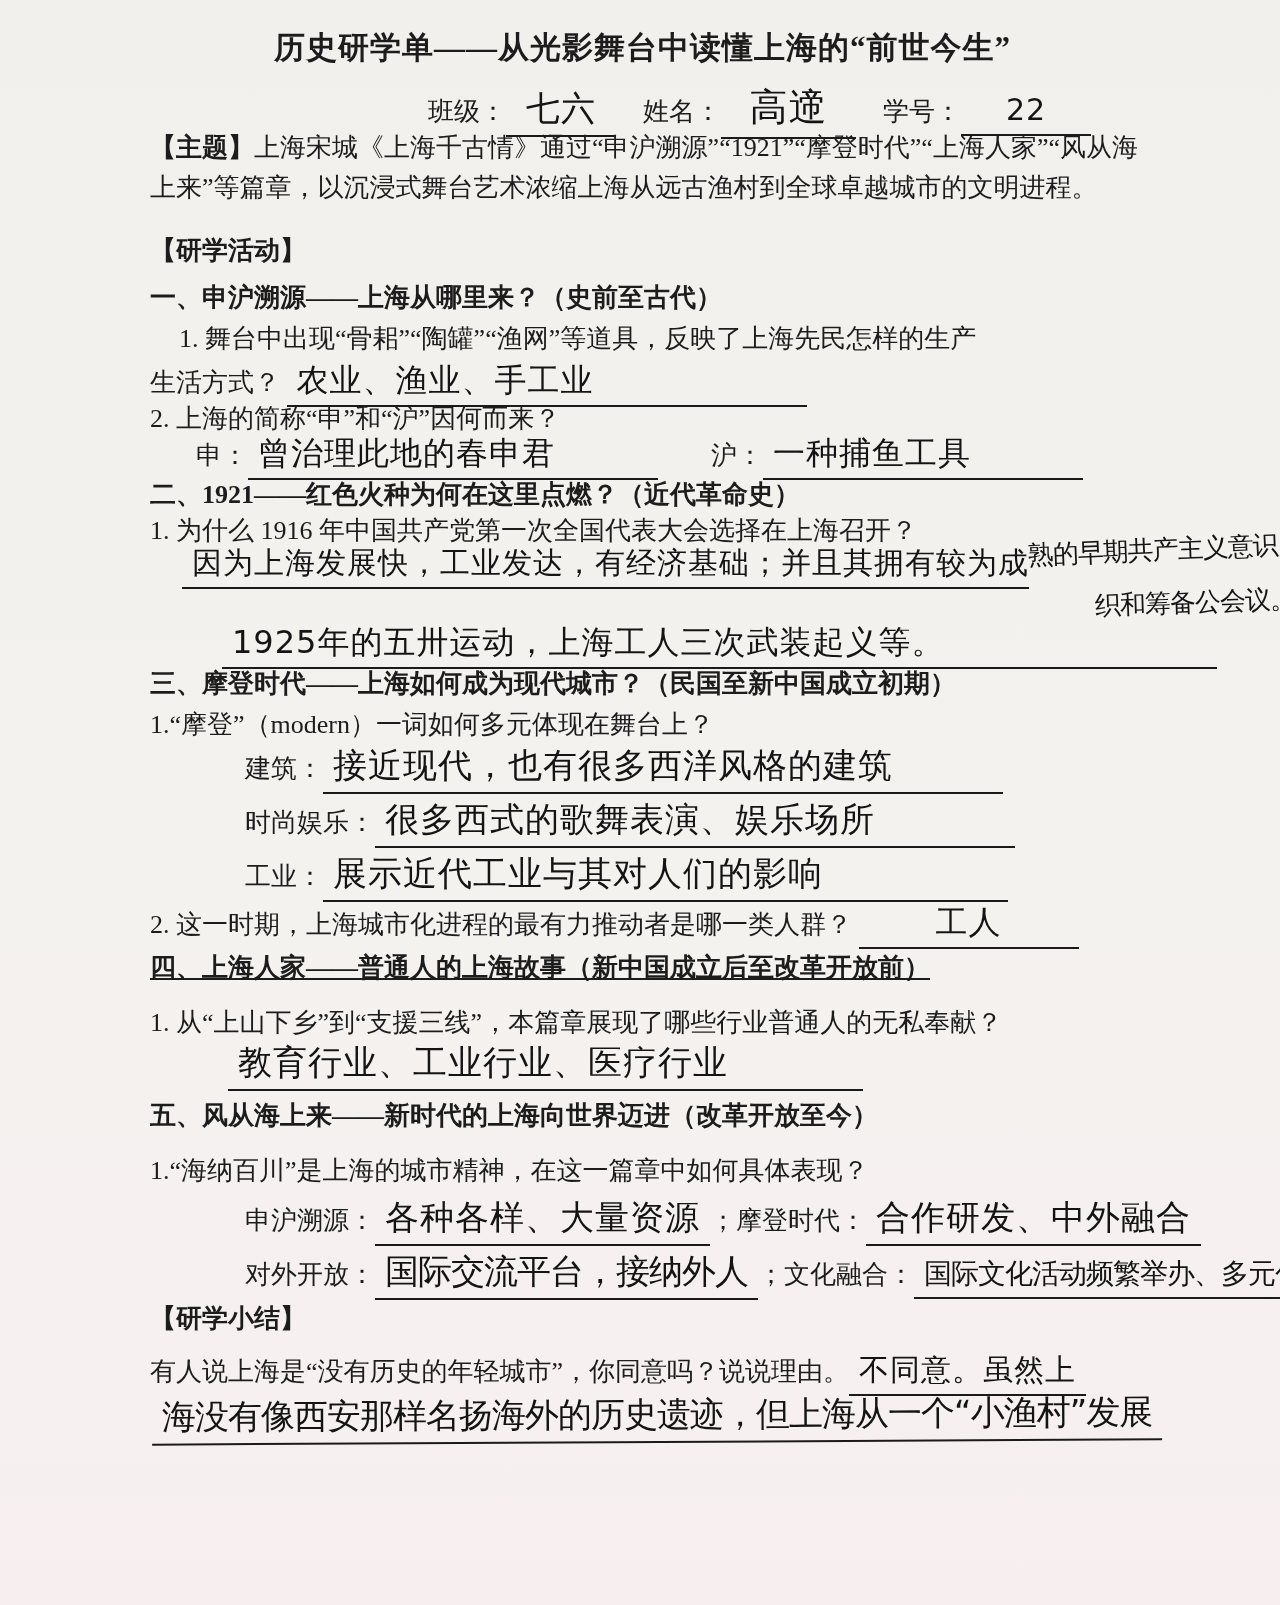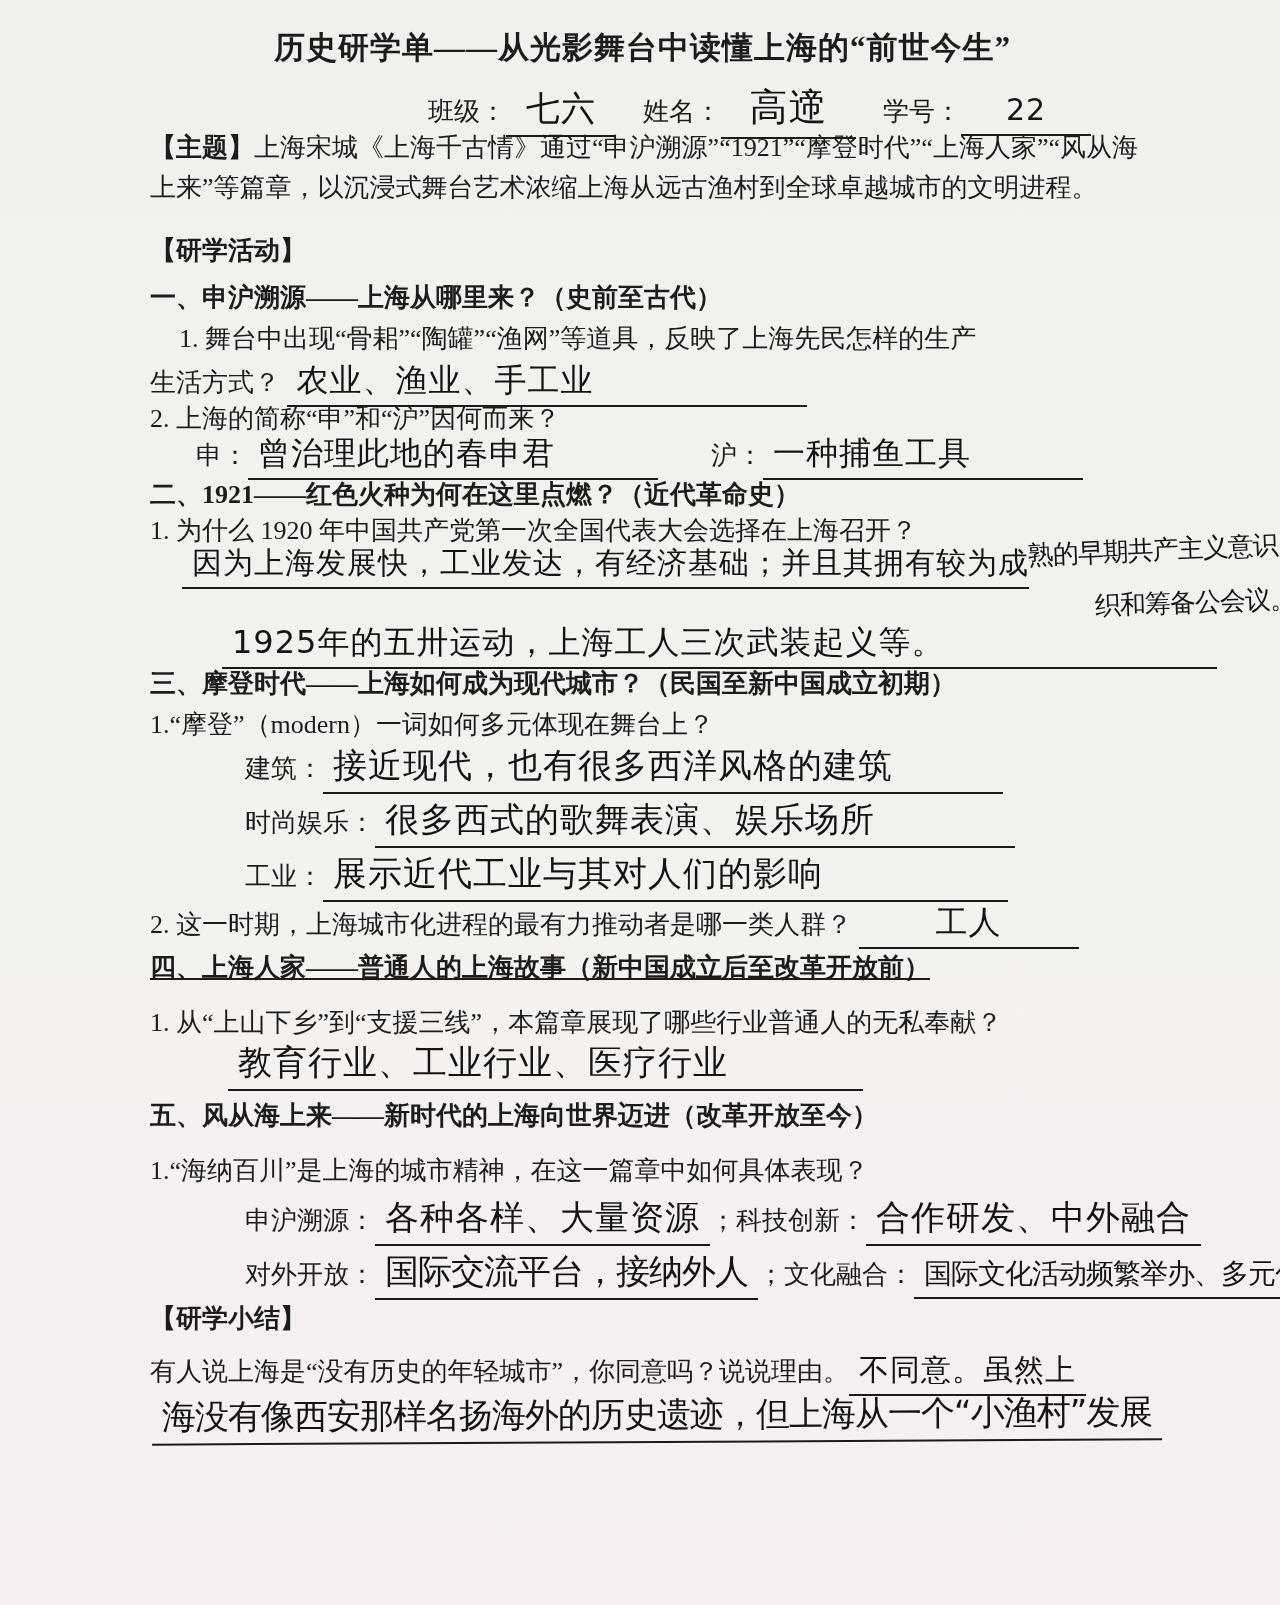--- a/index.html
+++ b/index.html
@@ -48,21 +48,21 @@
     <span class="u hw hw32" style="min-width:500px;">农业、渔业、手工业</span>
   </div>
   <div class="line" style="left:150px;top:400px;">2. 上海的简称“申”和“沪”因何而来？</div>
   <div class="line" style="left:196px;top:430px;">
     <span>申：</span><span class="u hw hw32" style="min-width:390px;">曾治理此地的春申君</span>
     <span style="display:inline-block;width:40px;"></span>
     <span>沪：</span><span class="u hw hw32" style="min-width:300px;">一种捕鱼工具</span>
   </div>
 
   <div class="line b" style="left:150px;top:476px;">二、1921——红色火种为何在这里点燃？（近代革命史）</div>
-  <div class="line" style="left:150px;top:512px;">1. 为什么 1920 年中国共产党第一次全国代表大会选择在上海召开？</div>
+  <div class="line" style="left:150px;top:512px;">1. 为什么 1916 年中国共产党第一次全国代表大会选择在上海召开？</div>
   <div class="line" style="left:182px;top:541px;">
     <span class="u hw hw30" style="padding-right:0;">因为上海发展快，工业发达，有经济基础；并且其拥有较为成</span><span class="hw hw26 tilt">熟的早期共产主义意识，便于组</span>
   </div>
   <div class="line hw hw26" style="left:1095px;top:584px;transform:rotate(-2deg);">织和筹备公会议。</div>
   <div class="line" style="left:222px;top:619px;">
     <span class="u hw hw32" style="min-width:975px;">1925年的五卅运动，上海工人三次武装起义等。</span>
   </div>
 
   <div class="line b" style="left:150px;top:665px;">三、摩登时代——上海如何成为现代城市？（民国至新中国成立初期）</div>
   <div class="line" style="left:150px;top:706px;">1.“摩登”（modern）一词如何多元体现在舞台上？</div>
@@ -82,21 +82,21 @@
 
   <div class="line b" style="left:150px;top:949px;text-decoration:underline;">四、上海人家——普通人的上海故事（新中国成立后至改革开放前）</div>
   <div class="line" style="left:150px;top:1004px;">1. 从“上山下乡”到“支援三线”，本篇章展现了哪些行业普通人的无私奉献？</div>
   <div class="line b" style="left:150px;top:1097px;">五、风从海上来——新时代的上海向世界迈进（改革开放至今）</div>
 
   <div class="line" style="left:228px;top:1038px;">
     <span class="u hw hw34" style="min-width:615px;">教育行业、工业行业、医疗行业</span>
   </div>
   <div class="line" style="left:150px;top:1152px;">1.“海纳百川”是上海的城市精神，在这一篇章中如何具体表现？</div>
   <div class="line" style="left:245px;top:1193px;">
-    <span>申沪溯源：</span><span class="u hw hw34" style="min-width:300px;">各种各样、大量资源</span><span>；</span><span>科技创新：</span><span class="u hw hw34" style="min-width:255px;">合作研发、中外融合</span>
+    <span>申沪溯源：</span><span class="u hw hw34" style="min-width:300px;">各种各样、大量资源</span><span>；</span><span>摩登时代：</span><span class="u hw hw34" style="min-width:255px;">合作研发、中外融合</span>
   </div>
   <div class="line" style="left:245px;top:1247px;">
     <span>对外开放：</span><span class="u hw hw34" style="min-width:330px;letter-spacing:-1px;">国际交流平台，接纳外人</span><span>；</span><span>文化融合：</span><span class="u hw hw28">国际文化活动频繁举办、多元包容</span>
   </div>
 
   <div class="line b" style="left:150px;top:1300px;">【研学小结】</div>
   <div class="line" style="left:150px;top:1348px;">
     <span>有人说上海是“没有历史的年轻城市”，你同意吗？说说理由。</span><span class="u hw hw30" style="min-width:200px;">不同意。虽然上</span>
   </div>
   <div class="line" style="left:152px;top:1390px;transform:rotate(-0.3deg);">

